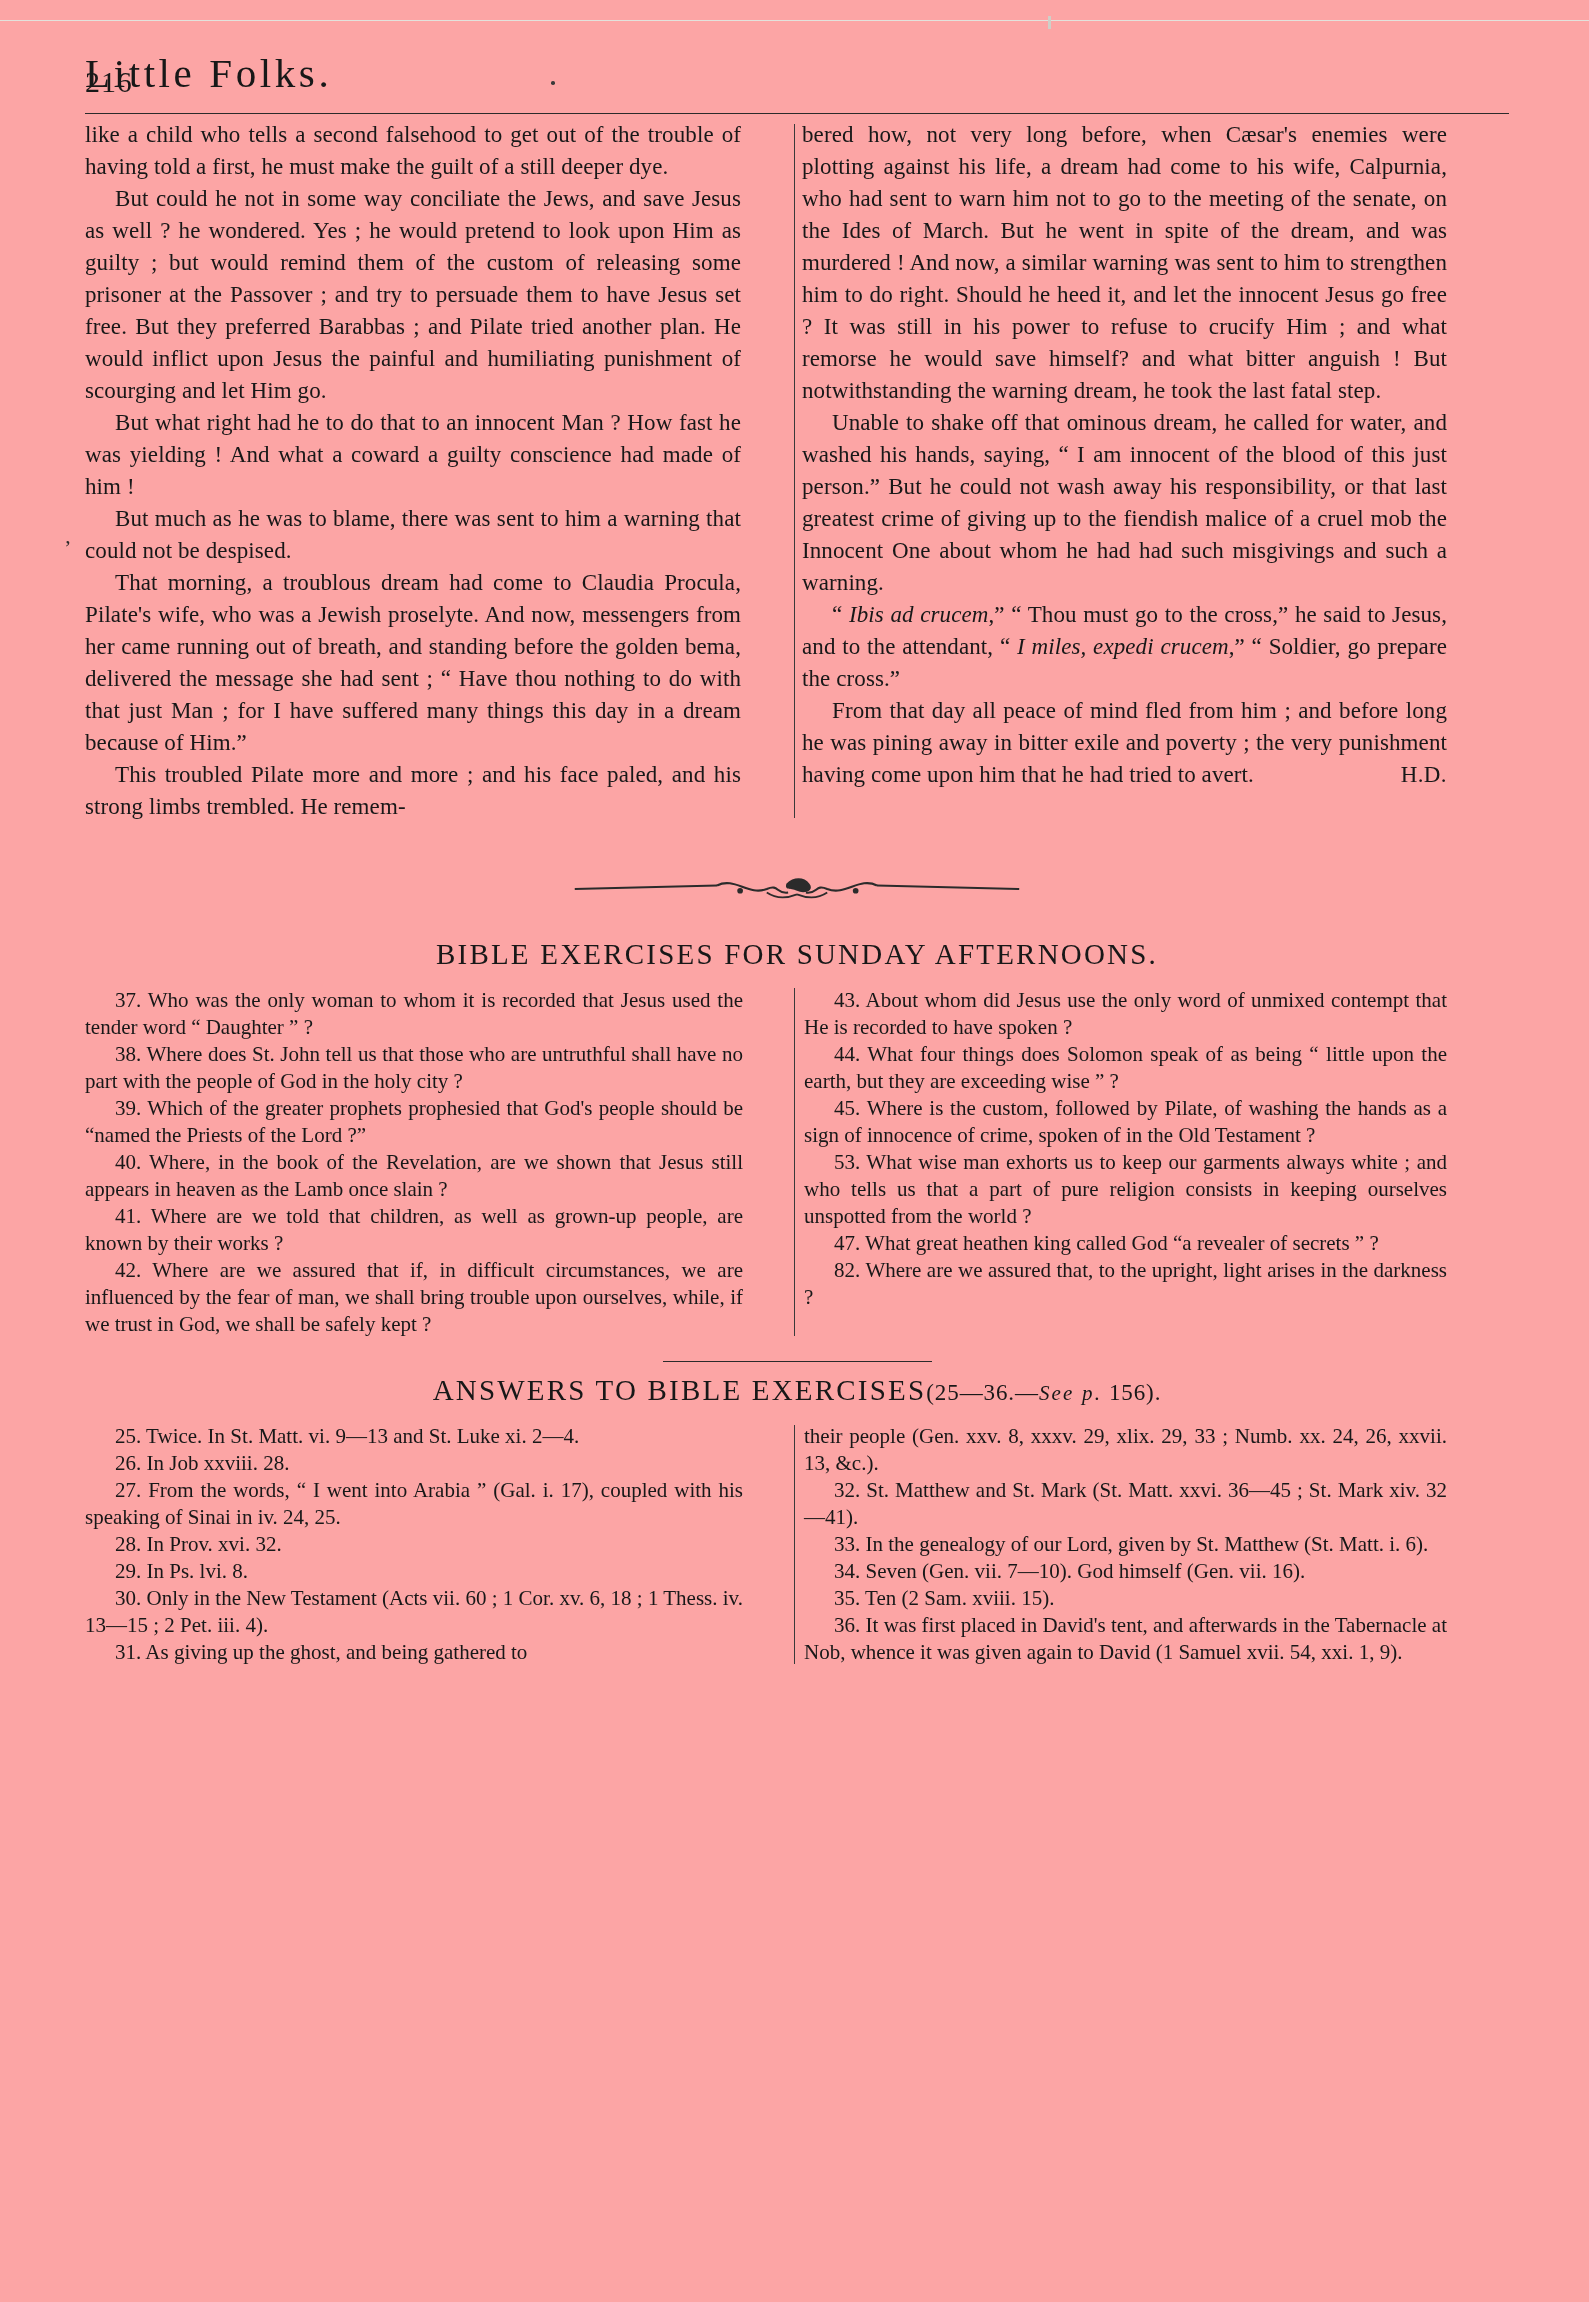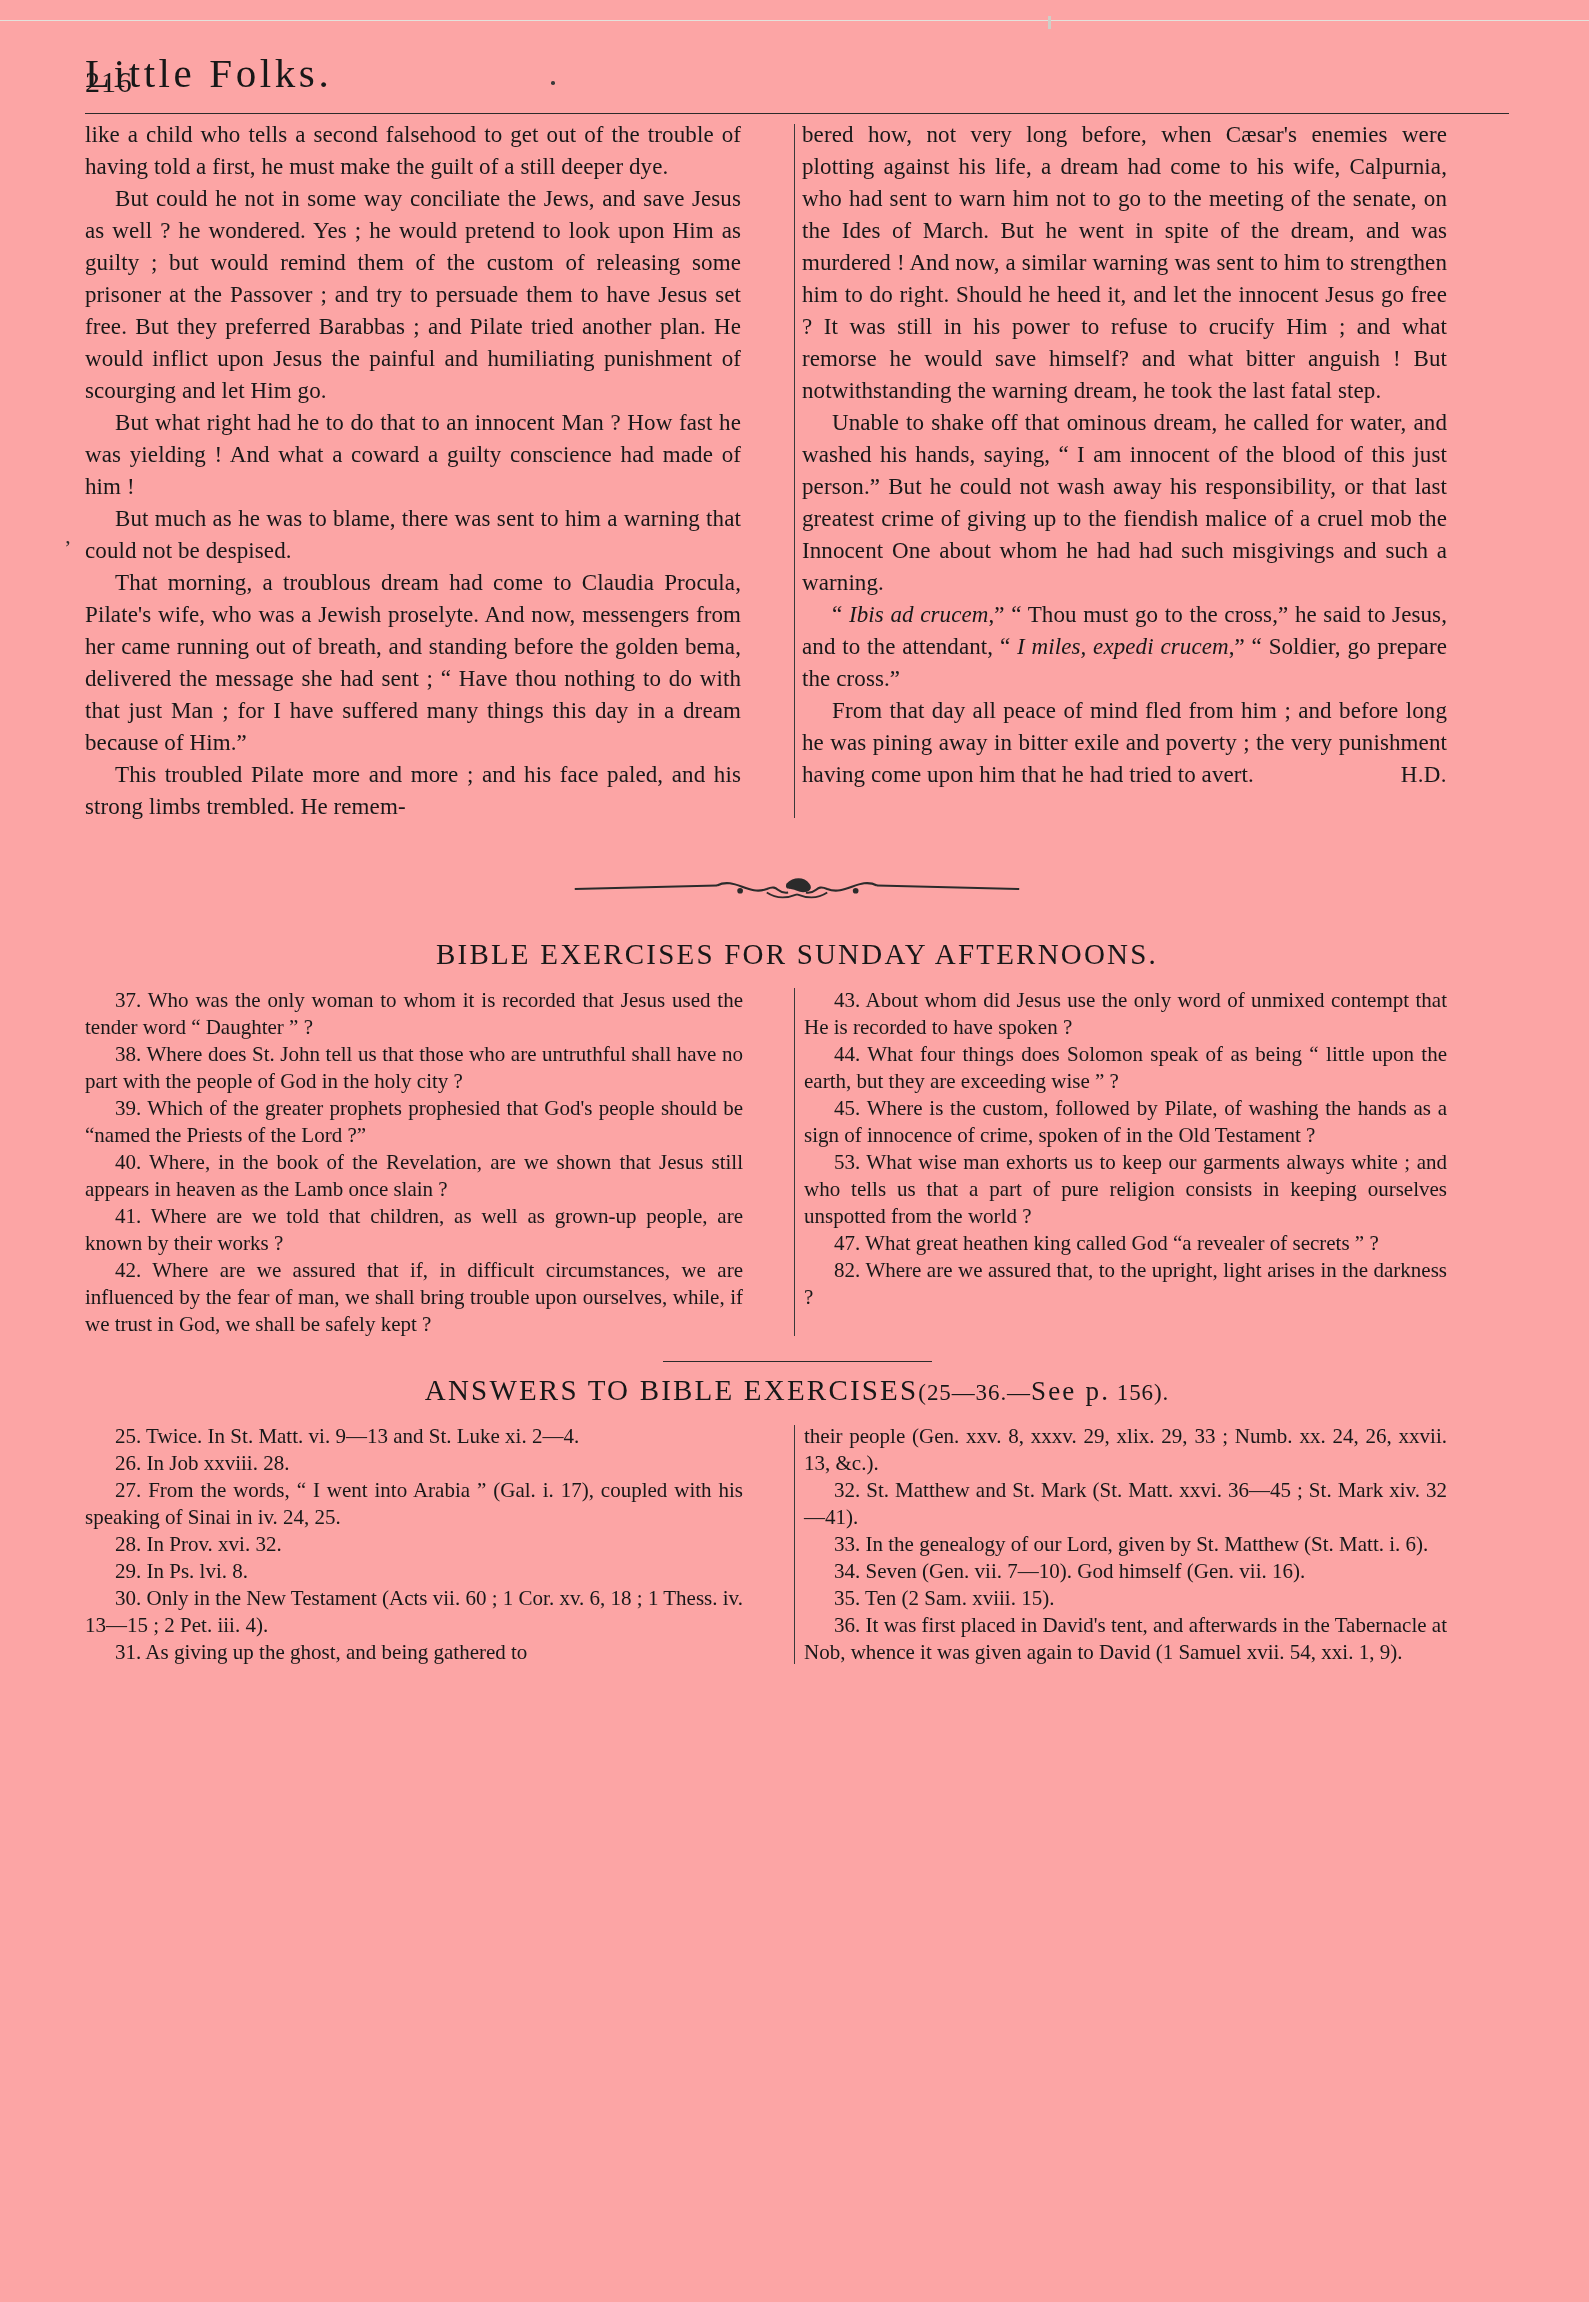--- a/index.html
+++ b/index.html
@@ -147,21 +147,22 @@
     font-size: 29px;
     letter-spacing: 2.2px;
     margin: 9px 0 16px 0;
     font-family: "Liberation Serif", serif;
   }
   .section-head .small {
     font-size: 23px;
     letter-spacing: 0.9px;
   }
   .section-head .ital {
-    font-size: 27px;
+    font-style: italic;
+    font-size: 21px;
   }
 
   .short-rule {
     width: 269px;
     margin: 23px auto 12.5px auto;
     border-top: 1.8px solid #2b2b2b;
   }
 
   
   .cols2 {

